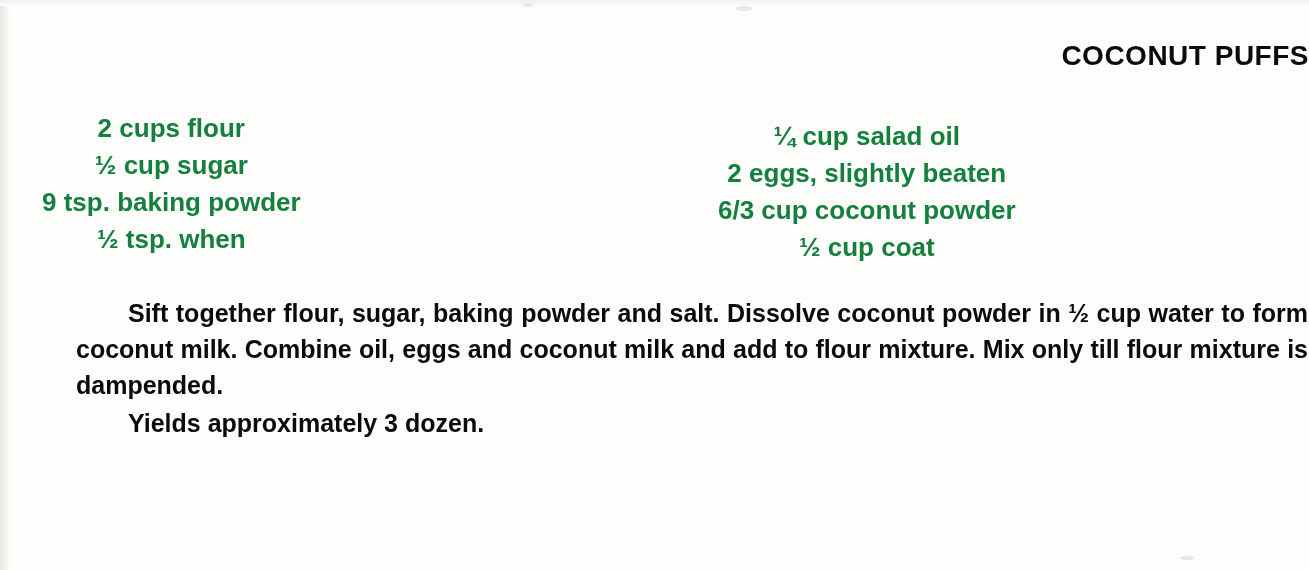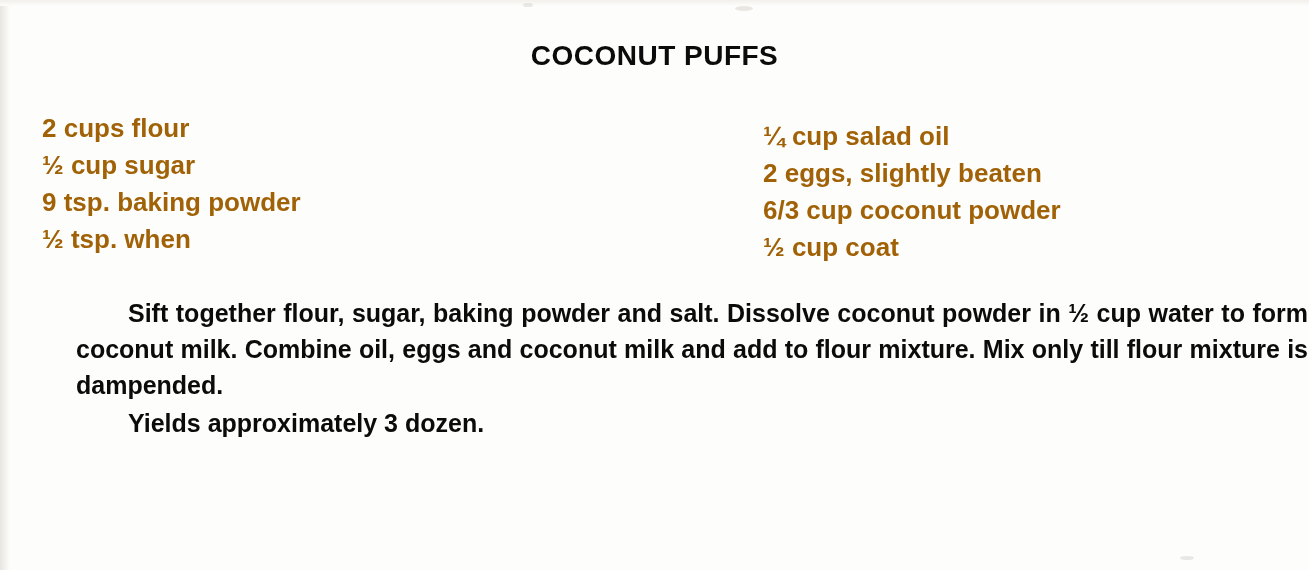--- a/index.html
+++ b/index.html
@@ -39,43 +39,43 @@
     position: absolute;
     background: #d9d6d0;
     border-radius: 50%;
     opacity: .55;
   }
   .title {
     position: absolute;
     top: 40px;
     left: 0;
     width: 1309px;
-    text-align: center;
+    text-align: right;
     font-size: 28px;
     font-weight: bold;
     letter-spacing: 0.5px;
     color: #0b0b0b;
   }
   .ingredients {
     position: absolute;
     top: 106px;
     left: 0;
     width: 1309px;
     height: 160px;
   }
   .col {
     position: absolute;
     font-size: 26px;
     font-weight: bold;
     line-height: 37px;
     white-space: nowrap;
   }
   .col-left { left: 42px; top: 4px; }
-  .col-right { left: 718px; top: 12px; margin-left: 45px; }
-  .col div { color: #a16207; }
+  .col-right { left: 718px; top: 12px; }
+  .col div { color: #15803d; text-align: center; }
 
   .method {
     position: absolute;
     top: 295px;
     left: 42px;
     width: 1232px;
     font-size: 25px;
     font-weight: bold;
     line-height: 36px;
     text-align: justify;

